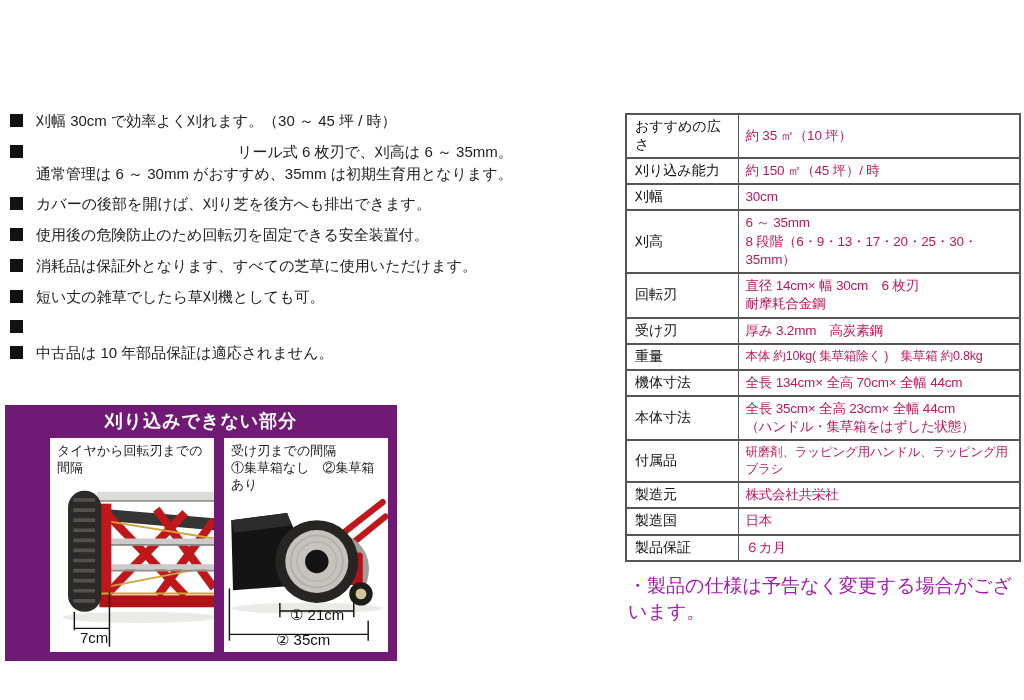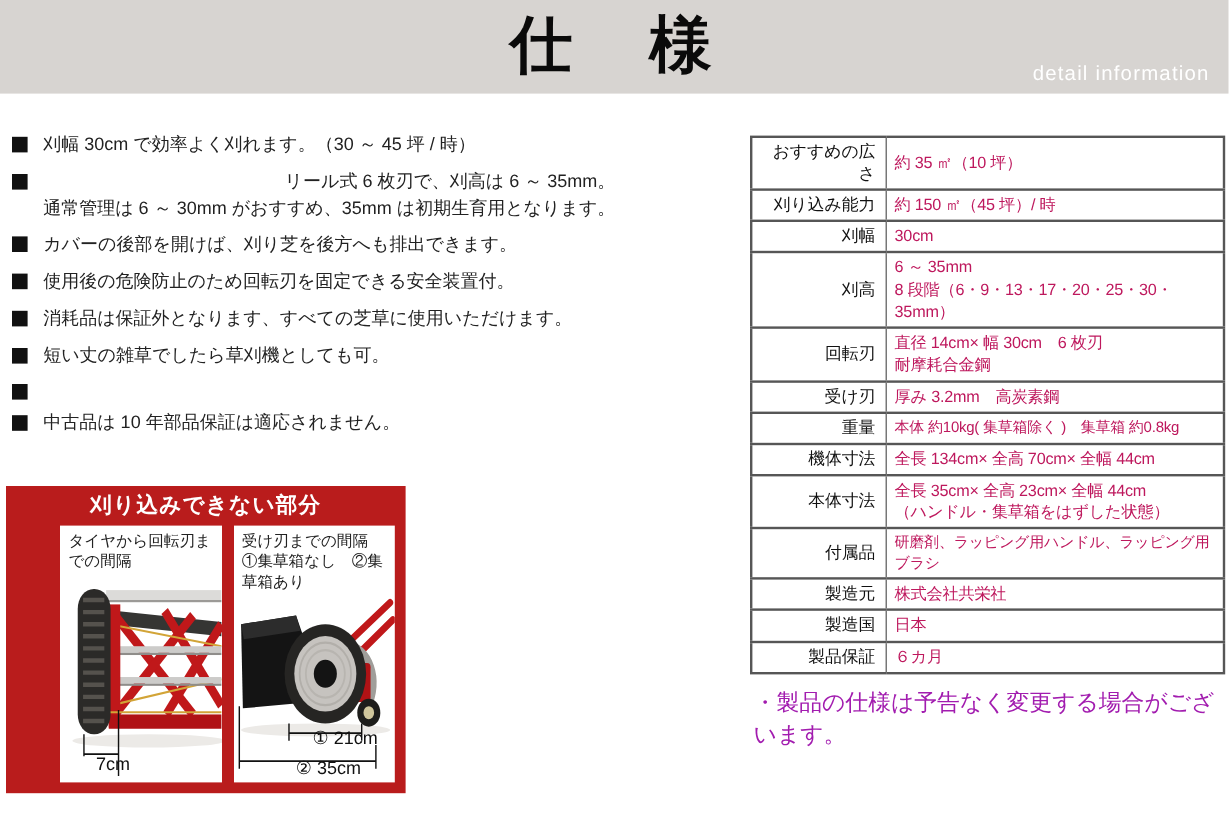--- a/index.html
+++ b/index.html
@@ -18,50 +18,46 @@
   .features { position:absolute; left:10px; top:110px; width:604px; }
   .feat { display:flex; gap:13px; margin-bottom:9px; }
   .sq { flex:0 0 13px; width:13px; height:13px; background:#111; margin-top:4px; }
   .ftext { font-size:15px; line-height:1.45; color:#222; white-space:pre-line;text-align:right; }
 
   
   .specs { position:absolute; left:625px; top:113px; width:396px; }
   table.spec { width:100%; border-collapse:collapse; border:2px solid #565656; }
   .spec th, .spec td { border:1px solid #565656; border-top-width:2px; border-bottom-width:2px;
                        vertical-align:middle; text-align:left; }
-  .spec th { width:112px; font-weight:normal; font-size:14px; padding:3px 8px; color:#111;text-align:right; }
+  .spec th { width:112px; font-weight:normal; font-size:14px; padding:3px 8px; color:#111; }
   .spec td { font-size:13.5px; padding:3px 7px; line-height:1.35; white-space:pre-line;
              letter-spacing:-0.2px; color:#be185d; }
   .spec td.tight { font-size:12.5px; }
   .note { margin:11px 0 0 3px; font-size:19px; color:#a21caf; }
 
   
-  .nocut { position:absolute; left:5px; top:405px; width:333px; height:256px;
-           background:#b91c1c; padding:0 9px 9px 9px; }
+  .nocut { position:absolute; left:5px; top:405px; width:392px; height:256px;
+           background:#701a75; padding:0 9px 9px 9px; }
   .nocut-title { height:33px; line-height:33px; text-align:center; color:#fff;
                  font-size:18px; font-weight:bold; letter-spacing:1px; }
   .panels { display:flex; gap:10px; height:214px;margin-left:36px; }
   .panel { flex:1; background:#fff; display:flex; flex-direction:column; }
   .cap { font-size:13px; line-height:1.3; padding:5px 7px 1px 7px; color:#222; white-space:pre-line; }
   .photo { position:relative; flex:1; }
   .photo svg { position:absolute; left:0; top:0; width:100%; height:100%; }
   .meas { position:absolute; font-size:15px; color:#111; }
   .m7   { left:30px;  bottom:6px; }
   .m21  { left:66px;  bottom:28px; }
   .m35  { left:52px;  bottom:3px; }
 </style>
 </head>
 <body>
 
 <div class="page">
 
-  <header class="hero">
-    <h1>仕　様</h1>
-    <span class="sub">detail information</span>
-  </header>
 
   <section class="features">
     <div class="feat">
       <span class="sq"></span>
       <span class="ftext">刈幅 30cm で効率よく刈れます。（30 ～ 45 坪 / 時）</span>
     </div>
     <div class="feat">
       <span class="sq"></span>
       <span class="ftext">リール式 6 枚刃で、刈高は 6 ～ 35mm。
 通常管理は 6 ～ 30mm がおすすめ、35mm は初期生育用となります。</span>

